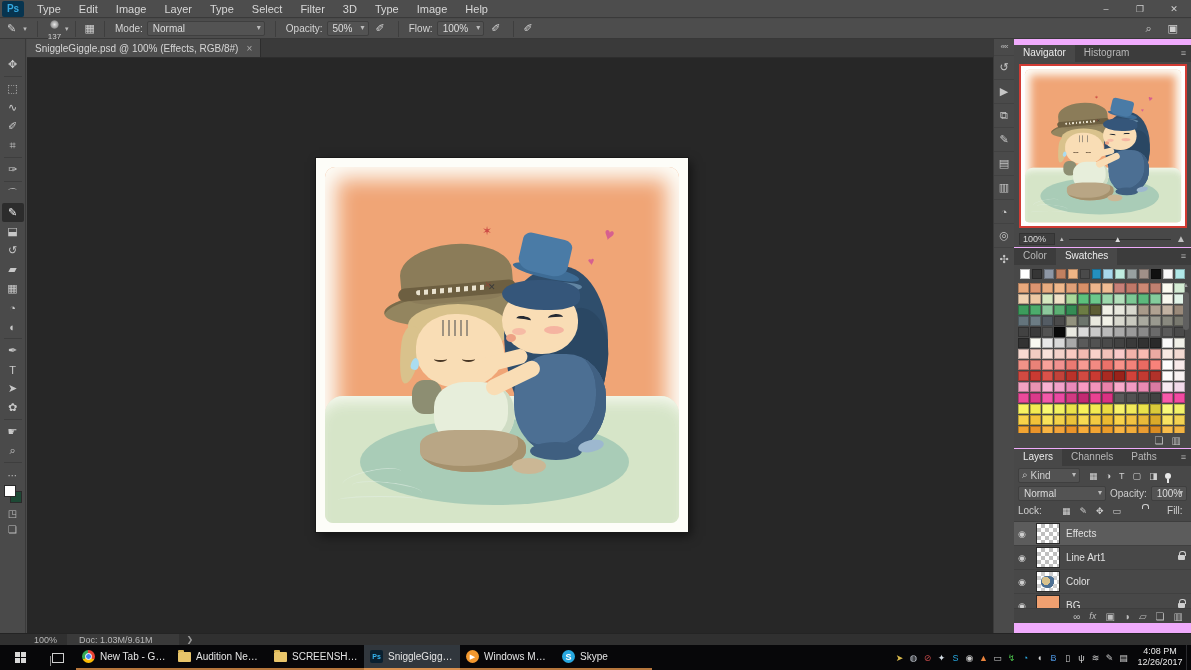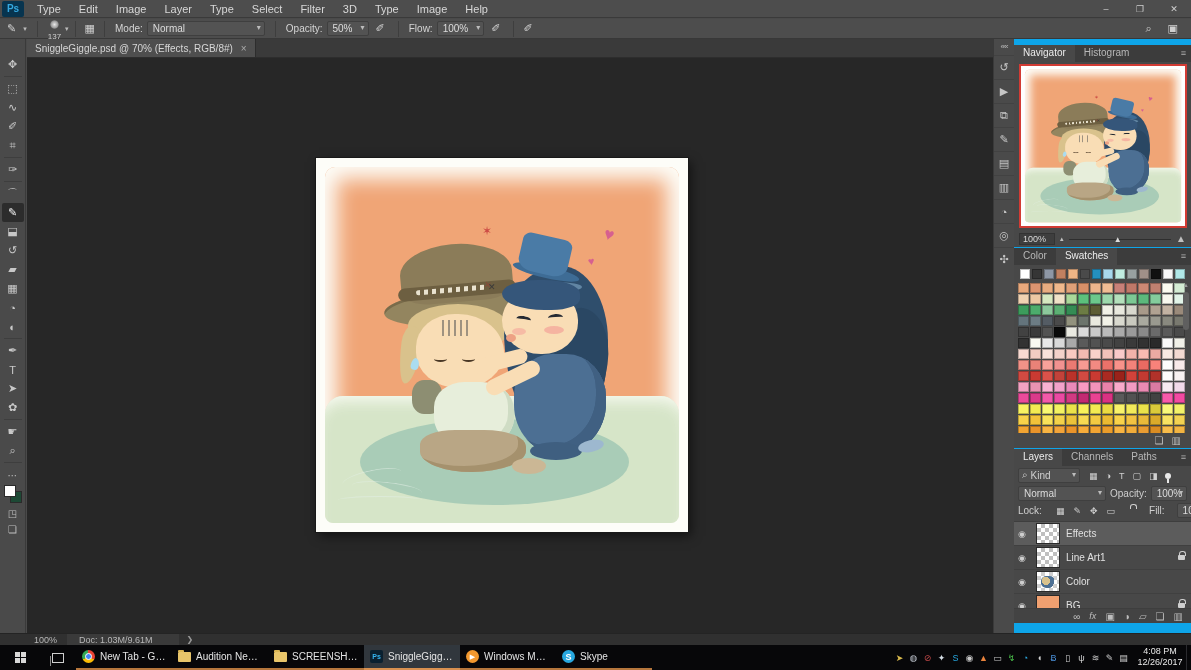--- a/index.html
+++ b/index.html
@@ -120,21 +120,21 @@
   .cursor-x { left:172px; top:124px; color:#3a3a3a; font-size:9px; font-weight:bold; }
 
   
   .dock { position:absolute; right:177px; top:0; bottom:0; width:21px; background:#4a4a4a;
     border-left:1px solid #3a3a3a; display:flex; flex-direction:column; align-items:center; }
   .dock-expand { color:#bdbdbd; font-size:8px; padding:3px 0 4px; letter-spacing:-1px; }
   .dock-ic { width:21px; height:24px; display:flex; align-items:center; justify-content:center;
     color:#c6c6c6; font-size:11px; border-top:1px solid #424242; }
 
   
-  .panels { position:absolute; right:0; top:0; bottom:0; width:177px; background:#0ea5e9; }
+  .panels { position:absolute; right:0; top:0; bottom:0; width:177px; background:#f0abfc; }
   .panel { position:absolute; left:0; right:0; background:#484848; display:flex; flex-direction:column; }
   .ptabs { height:17px; background:#3c3c3c; display:flex; align-items:stretch; font-size:10px; flex:none; }
   .ptab { padding:2px 9px 0; color:#b8b8b8; }
   .ptab.on { background:#484848; color:#ececec; }
   .ptab-menu { margin-left:auto; color:#b0b0b0; font-size:9px; padding:3px 5px 0; }
 
   .p-nav { top:6px; height:202px; }
   .nav-thumbwrap { flex:1; display:flex; align-items:center; justify-content:center; }
   .nav-thumb { position:relative; width:164px; height:160px; background:#fff; outline:2px solid #d23b34; overflow:hidden; }
   .nav-scale { position:absolute; left:0; top:0; width:372px; height:374px; transform:scale(0.441,0.428); transform-origin:0 0; }
@@ -160,21 +160,21 @@
 
   .p-layers { top:410px; bottom:10px; }
   .lr-filter { display:flex; align-items:center; gap:3px; padding:2px 4px; flex:none; font-size:10px; color:#cfcfcf;}
   .kind-dd { display:flex; align-items:center; gap:3px; background:#525252; border:1px solid #3f3f3f;
     border-radius:2px; padding:0 14px 1px 3px; position:relative; font-size:10px; width:62px; }
   .kind-dd::after { content:"▾"; position:absolute; right:3px; top:1px; font-size:8px; color:#bcbcbc; }
   .flt-ic { font-size:9px; color:#d0d0d0; padding:0 2px; }
   .pin { width:6px; height:6px; background:#e8e8e8; border-radius:50%; margin-left:3px; position:relative;}
   .pin::after { content:""; position:absolute; left:2px; top:6px; width:2px; height:4px; background:#e8e8e8; }
   .lr-blend { display:flex; align-items:center; gap:4px; padding:1px 4px 2px; flex:none; font-size:10px; color:#cfcfcf;}
-  .lr-lock { display:flex; align-items:center; gap:12px; padding:0 4px 3px; flex:none; font-size:10px; color:#cfcfcf; border-bottom:1px solid #3e3e3e;}
+  .lr-lock { display:flex; align-items:center; gap:18px; padding:0 4px 3px; flex:none; font-size:10px; color:#cfcfcf; border-bottom:1px solid #3e3e3e;}
   .padlock { width:7px; height:5px; background:#cfcfcf; border-radius:1px; position:relative; display:inline-block; }
   .padlock::before { content:""; position:absolute; width:5px; height:4px; border:1px solid #cfcfcf; border-bottom:none;
     border-radius:3px 3px 0 0; top:-4px; left:1px; }
   .lr-list { flex:1; overflow:hidden; position:relative; }
   .lrow { height:24px; display:flex; align-items:center; gap:6px; padding:0 6px 0 4px; border-bottom:1px solid #404040; }
   .lrow.sel { background:#5c5c5c; }
   .l-eye { color:#cfcfcf; font-size:9px; width:12px; }
   .l-thumb { width:24px; height:21px; border:1px solid #2a2a2a; flex:none; }
   .thumb-checker { background:#fff; background-image:
       linear-gradient(45deg,#bfbfbf 25%,transparent 25%,transparent 75%,#bfbfbf 75%),
@@ -328,21 +328,21 @@
           <div class="fg" style="background: rgb(255, 255, 255);"></div>
           <div class="bg" style="background: rgb(29, 73, 53);"></div>
         </div>
         <div class="mini-icon">◳</div>
         <div class="mini-icon">❏</div>
       </div>
 
     <div class="doc">
       <div class="tabstrip">
         <div class="doctab">
-          <span>SniggleGiggle.psd @ 70% (Effects, RGB/8#)</span>
+          <span>SniggleGiggle.psd @ 100% (Effects, RGB/8#)</span>
           <span class="close">×</span>
         </div>
       </div>
       <div class="pasteboard">
         <div class="canvas">
           <div class="aw" id="artwork">
             <div class="aw-bg"></div>
             <div class="aw-ground"></div>
             <div class="sh hat-brim"></div>
             <div class="sh hair-l"></div>

